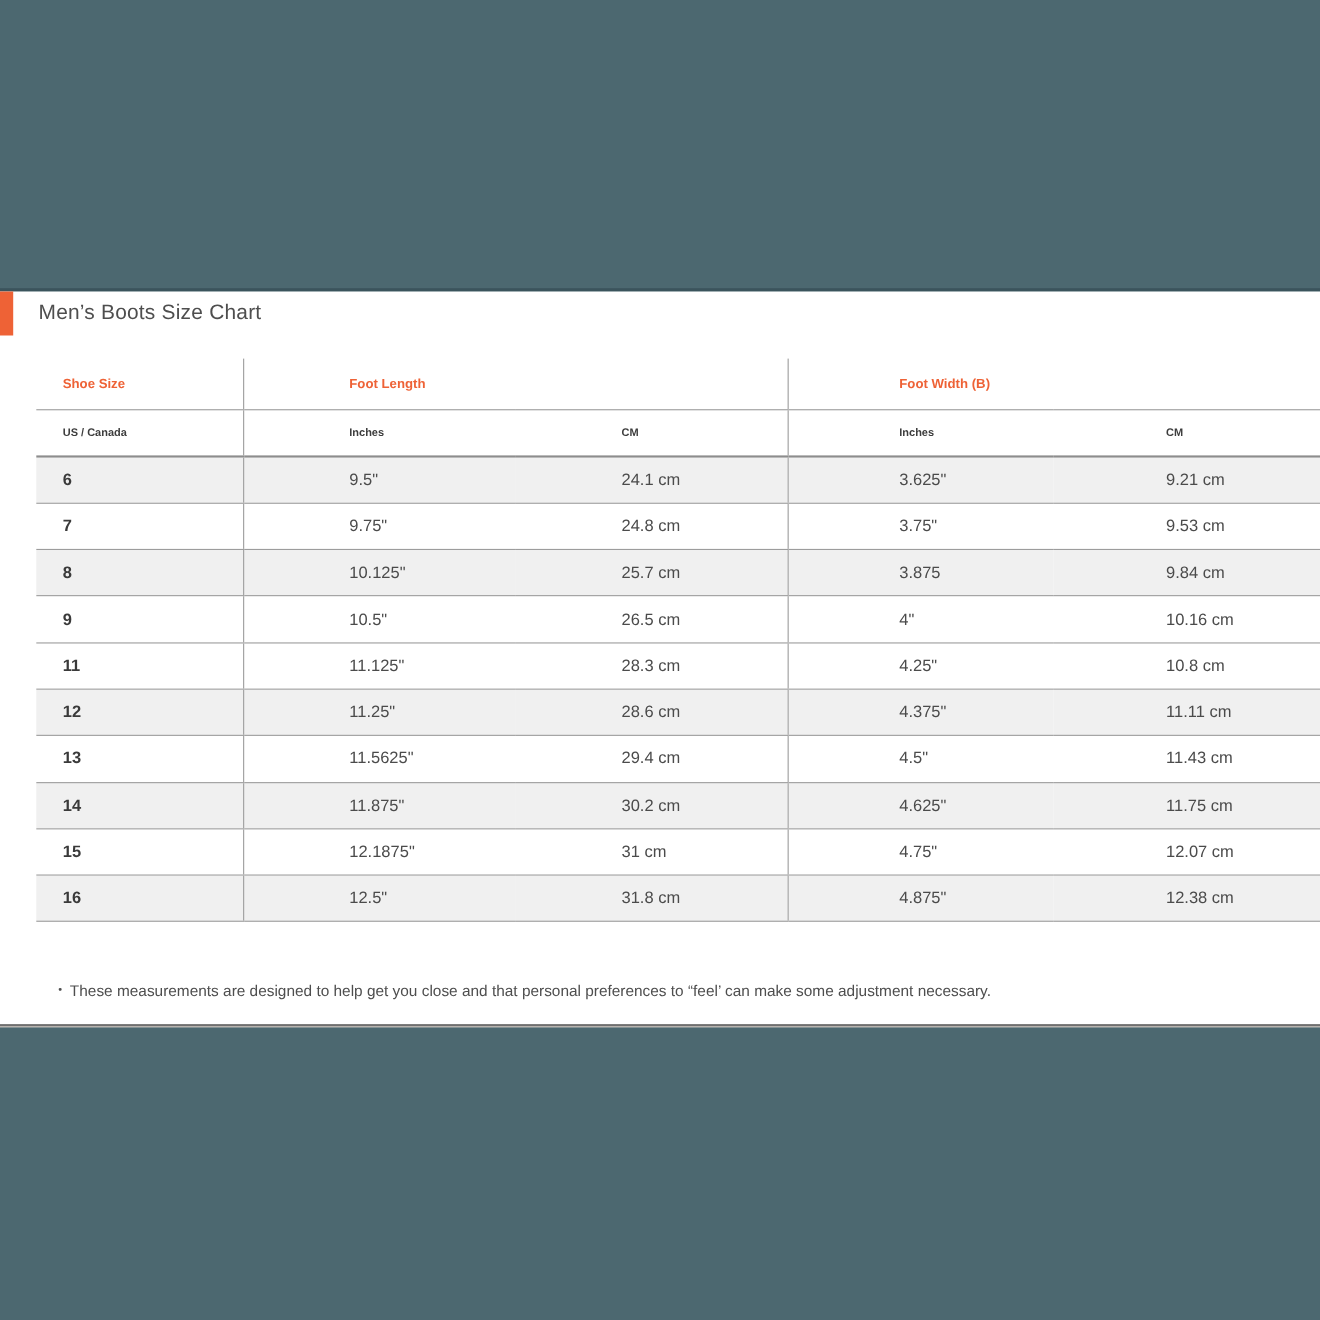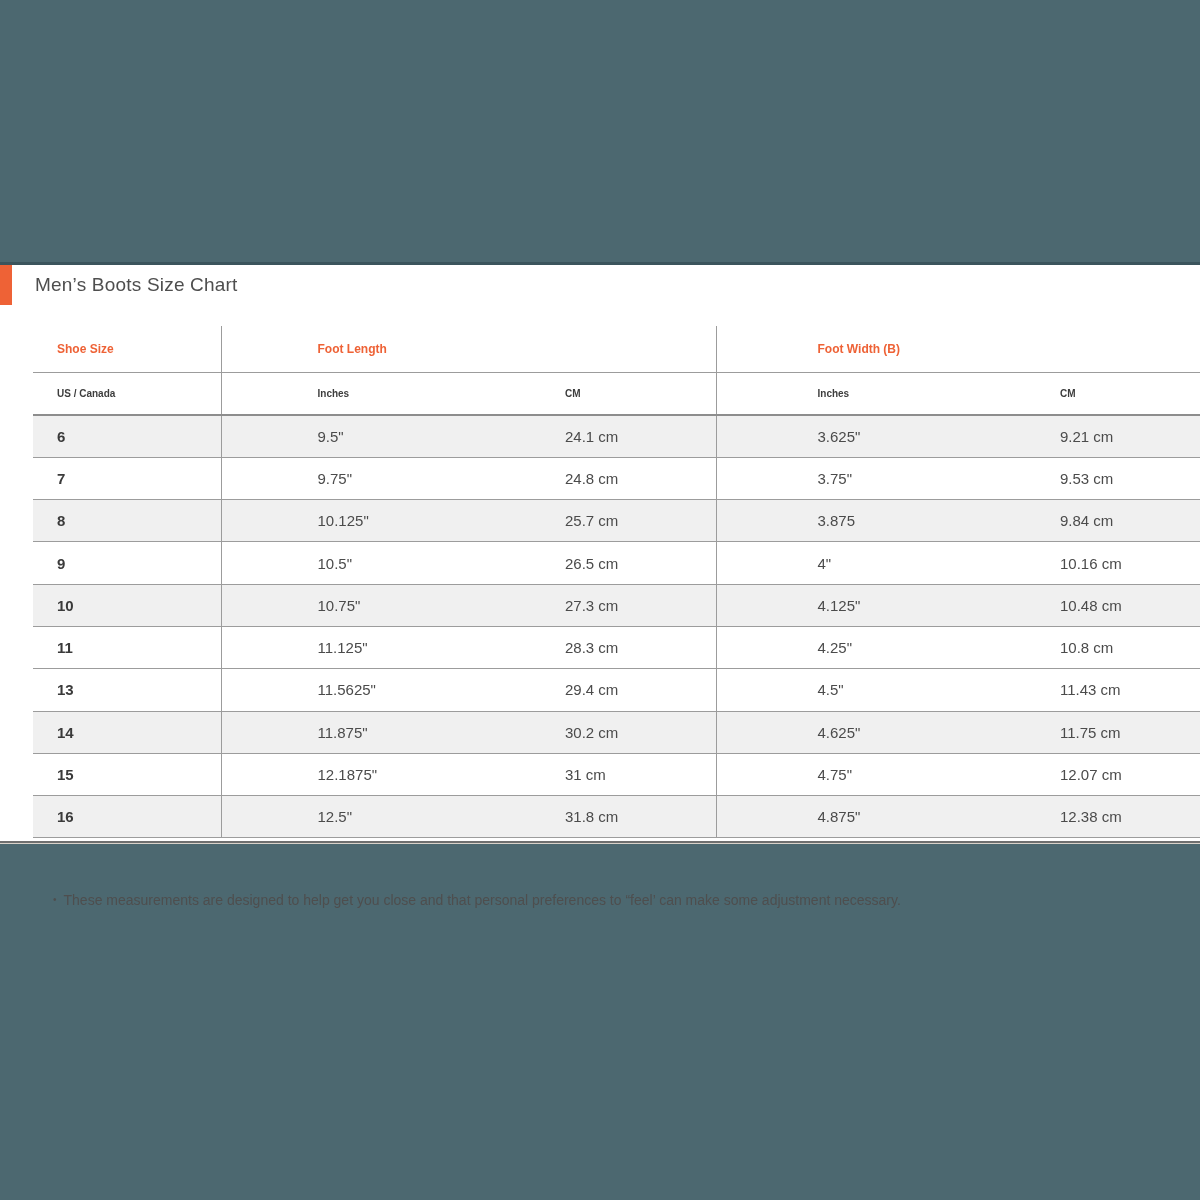--- a/index.html
+++ b/index.html
@@ -10,21 +10,21 @@
     position: relative;
     overflow: hidden;
   }
   .top-edge {
     position: absolute; left: 0; top: 262px;
     width: 1200px; height: 3px;
     background: #3b545c;
   }
   .content {
     position: absolute; left: 0; top: 265px;
-    width: 1200px; height: 576px;
+    width: 1200px; height: 666px;
     background: #ffffff;
     box-shadow: 0 2px 0 #6f6f6f, 0 3px 0 #d9d2ca;
   }
   .accent-bar {
     position: absolute; left: 0; top: 0;
     width: 12px; height: 40px;
     background: #ee6236;
   }
   .title {
     position: absolute; left: 35px; top: 9px; margin: 0;
@@ -132,33 +132,33 @@
         <td class="c4 vline">3.875</td>
         <td class="c5">9.84 cm</td>
       </tr>
       <tr class="data-row">
         <td class="c1 size-cell">9</td>
         <td class="c2 vline">10.5"</td>
         <td class="c3">26.5 cm</td>
         <td class="c4 vline">4"</td>
         <td class="c5">10.16 cm</td>
       </tr>
-      <tr class="data-row stripe">
-        <td class="c1 size-cell">10</td>
-        <td class="c2 vline">10.75"</td>
-        <td class="c3">27.3 cm</td>
-        <td class="c4 vline">4.125"</td>
-        <td class="c5">10.48 cm</td>
-      </tr>
       <tr class="data-row">
         <td class="c1 size-cell">11</td>
         <td class="c2 vline">11.125"</td>
         <td class="c3">28.3 cm</td>
         <td class="c4 vline">4.25"</td>
         <td class="c5">10.8 cm</td>
+      </tr>
+      <tr class="data-row stripe">
+        <td class="c1 size-cell">12</td>
+        <td class="c2 vline">11.25"</td>
+        <td class="c3">28.6 cm</td>
+        <td class="c4 vline">4.375"</td>
+        <td class="c5">11.11 cm</td>
       </tr>
       <tr class="data-row">
         <td class="c1 size-cell">13</td>
         <td class="c2 vline">11.5625"</td>
         <td class="c3">29.4 cm</td>
         <td class="c4 vline">4.5"</td>
         <td class="c5">11.43 cm</td>
       </tr>
       <tr class="data-row stripe">
         <td class="c1 size-cell">14</td>

